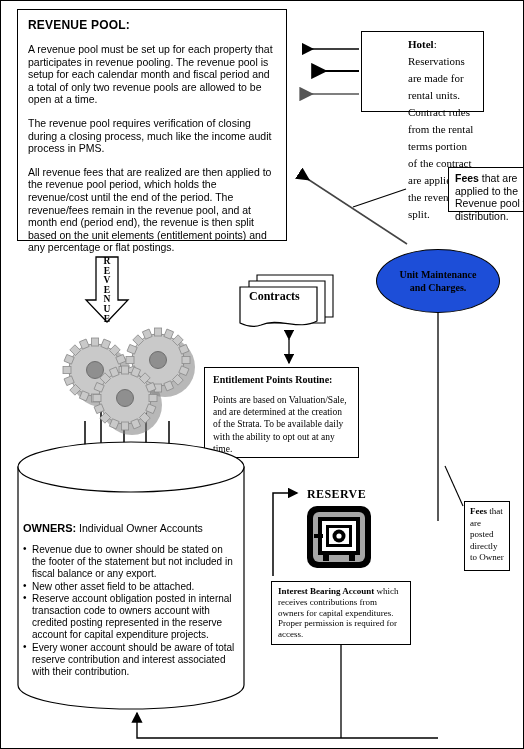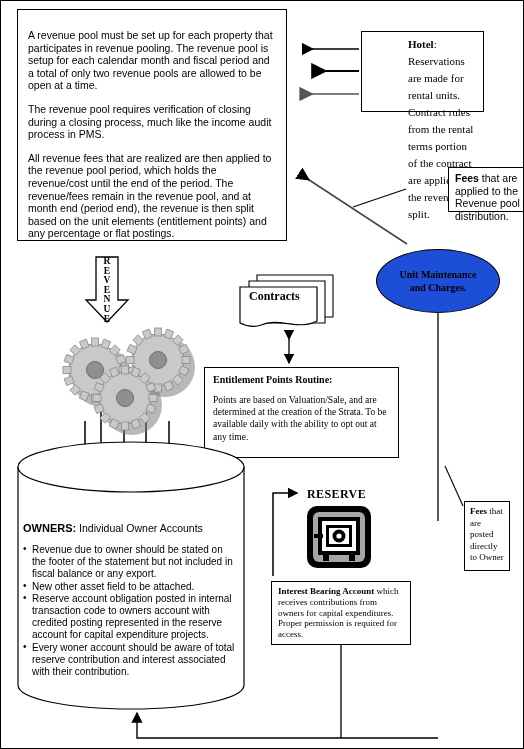--- a/index.html
+++ b/index.html
@@ -13,21 +13,21 @@
   #revenue-pool-box{left:16px;top:8px;width:270px;height:232px;padding:8px 10px;}
   #revenue-pool-title{font-weight:bold;font-size:12px;letter-spacing:.2px;}
   .rp-para{font-size:10.5px;line-height:12.6px;margin-top:11px;}
 
   
   .serif{font-family:"Liberation Serif",serif;}
   #hotel-box{left:360px;top:30px;width:123px;height:81px;padding:4px 5px;}
   #hotel-box div{font-size:11px;line-height:17px;margin-left:41px;}
   #fees-dist-box{left:406px;top:166px;width:112px;height:45px;padding:4px 6px;margin-left:41px;}
   #fees-dist-box div{font-size:10.5px;line-height:12.6px;}
-  #entitlement-box{left:203px;top:366px;width:195px;height:91px;padding:6px 8px;}
+  #entitlement-box{left:203px;top:366px;width:155px;height:91px;padding:6px 8px;}
   #ent-title{font-size:10px;font-weight:bold;}
   #ent-body{font-size:9.5px;line-height:12.2px;margin-top:9px;}
   #interest-box{left:270px;top:580px;width:140px;height:64px;padding:4px 6px;}
   #interest-box div{font-size:9px;line-height:10.8px;}
   #fees-owner-box{left:463px;top:500px;width:46px;height:70px;padding:4px 5px;}
   #fees-owner-box div{font-size:9px;line-height:11.5px;}
   b{font-weight:bold;}
 
   
   #unit-oval{left:375px;top:248px;width:124px;height:64px;border:1px solid #000;
@@ -106,20 +106,21 @@
       <line x1="168" y1="420" x2="168" y2="505" marker-end="url(#ahD)"></line>
     </g>
 
     <path d="M272,575 L272,492 L296,492" fill="none" stroke="#000" stroke-width="1.5" marker-end="url(#ahSm)"></path>
 
     <path d="M437,737 L136,737 L136,712" fill="none" stroke="#000" stroke-width="1.4" marker-end="url(#ahU)"></path>
     <line x1="340" y1="644" x2="340" y2="737" stroke="#000" stroke-width="1.3"></line>
   </svg>
 
   <div class="abs box" id="revenue-pool-box">
+    <div id="revenue-pool-title">REVENUE POOL:</div>
     <div class="rp-para">A revenue pool must be set up for each property that participates in revenue pooling. The revenue pool is setup for each calendar month and fiscal period and a total of only two revenue pools are allowed to be open at a time.</div>
     <div class="rp-para">The revenue pool requires verification of closing during a closing process, much like the income audit process in PMS.</div>
     <div class="rp-para">All revenue fees that are realized are then applied to the revenue pool period, which holds the revenue/cost until the end of the period. The revenue/fees remain in the revenue pool, and at month end (period end), the revenue is then split based on the unit elements (entitlement points) and any percentage or flat postings.</div>
   </div>
 
   <div class="abs box serif" id="hotel-box">
     <div><b>Hotel</b><span>: Reservations are made for rental units. Contract rules from the rental terms portion of the contract are applied for the revenue split.</span></div>
   </div>
 
   <div class="abs box" id="fees-dist-box">

